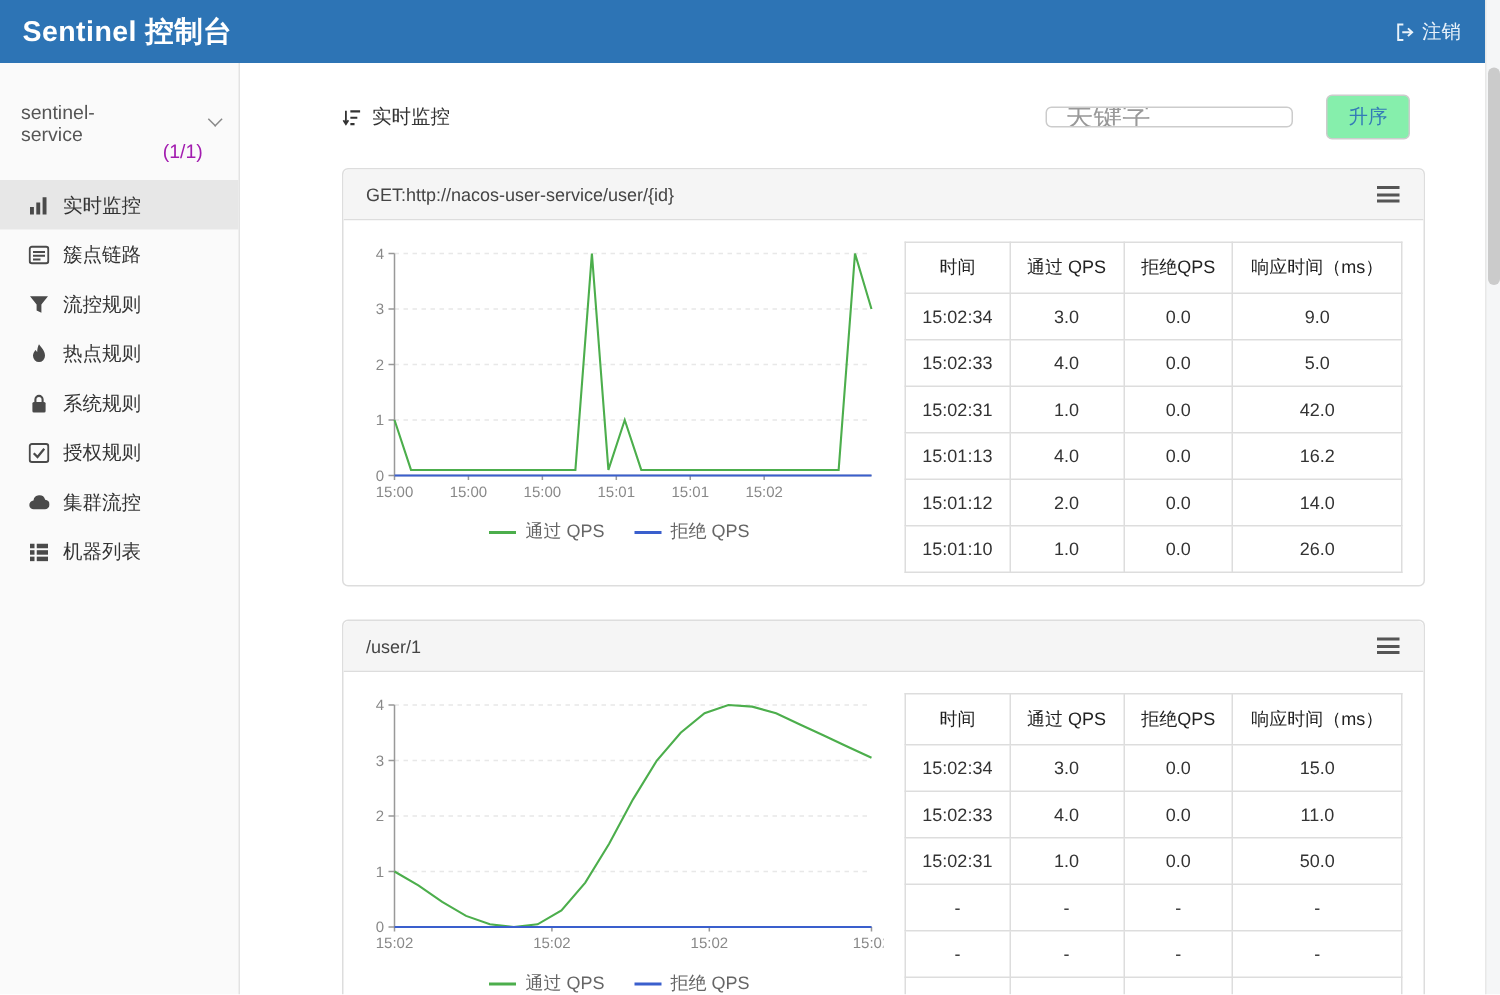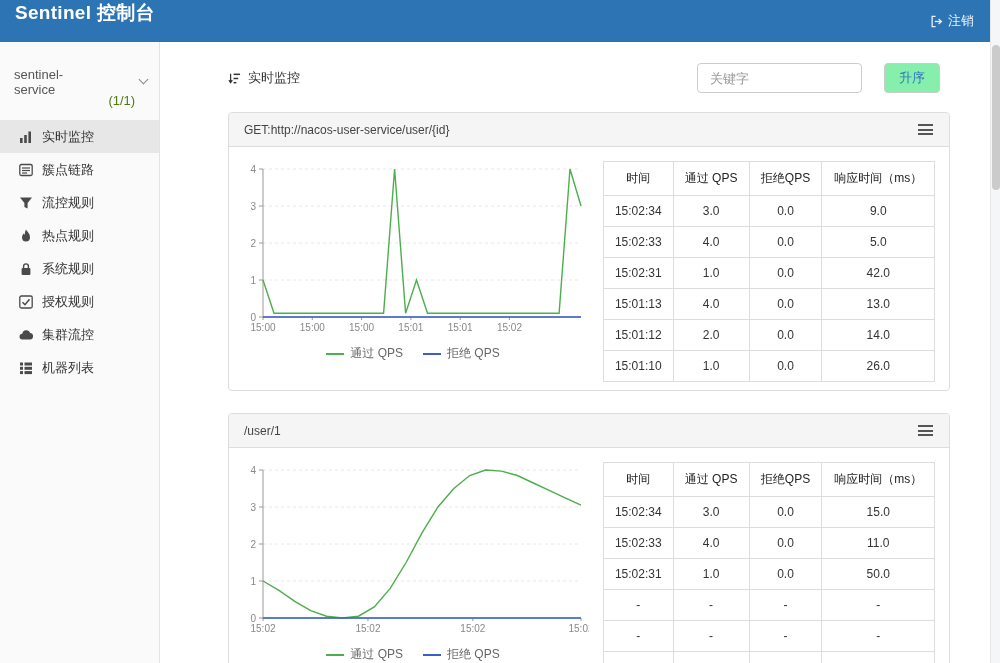--- a/index.html
+++ b/index.html
@@ -1,45 +1,45 @@
 <!DOCTYPE html>
 <html><head>
 <meta charset="utf-8">
 <style>
   * { box-sizing: border-box; margin: 0; padding: 0; }
   html,body { width:1000px; height:663px; overflow:hidden; }
   body { font-family:"Liberation Sans","DejaVu Sans",sans-serif; background:#fff; position:relative; }
 
   
   .topbar { position:absolute; top:0; left:0; width:100%; height:42px; background:#2d74b5;
-            display:flex; justify-content:space-between; padding:0 26px 0 15px; z-index:5; }
+            display:flex; align-items:center; justify-content:space-between; padding:0 26px 0 15px; z-index:5; }
   .brand { color:#fff; font-size:19px; font-weight:bold; letter-spacing:.3px; }
   .logout { display:flex; align-items:center; gap:5px; color:#e8f2fa; font-size:13px; cursor:pointer; }
   .logout svg { width:13px; height:13px; }
 
   
   .sidebar { position:absolute; top:42px; left:0; width:160px; bottom:0; background:#fafafa; border-right:1px solid #e3e3e3; }
   .app-row { display:flex; align-items:center; padding:13px 12px 12px 14px; font-size:13px; color:#555; cursor:pointer; }
-  .app-count { margin-left:7px; color:#4d7c0f;margin-top:38px; }
+  .app-count { margin-left:7px; color:#a21caf;margin-top:38px; }
   .caret { width:7px; height:7px; border-right:1.5px solid #888; border-bottom:1.5px solid #888;
            transform:rotate(45deg); margin-left:5px; margin-top:-4px; }
   .side-item { display:flex; align-items:center; height:33px; padding-left:19px; font-size:13px; color:#333; cursor:pointer; }
   .side-item.active { background:#e7e7e7; }
   .side-icon { width:14px; height:14px; margin-right:9px; color:#4a4a4a; display:inline-flex; }
   .side-icon svg { width:14px; height:14px; }
 
   
   .main { position:absolute; top:42px; left:182px; right:0; bottom:0; background:#fff; overflow:hidden; }
   .toolbar { display:flex; align-items:center; padding:21px 60px 19px 46px; }
   .tb-title { display:flex; align-items:center; gap:7px; font-size:13px; color:#333; }
   .sort-icon { display:inline-flex; color:#333; }
   .sort-icon svg { width:13px; height:13px; }
   .tb-right { margin-left:auto; display:flex; align-items:center; gap:22px; }
-  .search-input { width:165px; height:30px; border:1px solid #ccc; border-radius:4px; padding:4px 12px;
-                  font-size:13px; color:#555; outline:none; font-family:inherit; }
+  .search-input { width:165px; height:14px; border:1px solid #ccc; border-radius:4px; padding:4px 12px;
+                  font-size:19px; color:#555; outline:none; font-family:inherit; }
   .search-input::placeholder { color:#999; }
   .asc-btn { height:30px; padding:0 14px; border:1px solid #ccc; border-radius:4px; background:#86efac;
              color:#337ab7; font-size:13px; cursor:pointer; font-family:inherit; }
 
   
   .panel { margin:0 50px 22px 46px; border:1px solid #ddd; border-radius:4px; background:#fff; }
   .panel-head { display:flex; align-items:center; justify-content:space-between; background:#f5f5f5;
                 border-bottom:1px solid #ddd; padding:9px 15px; border-radius:4px 4px 0 0; font-size:12px; color:#444; }
   .hamburger { display:inline-flex; flex-direction:column; gap:2.5px; cursor:pointer; padding:2px 1px; }
   .hamburger span { display:block; width:15px; height:2px; background:#555; }
@@ -268,21 +268,21 @@
               <tr>
                 <td>15:02:31</td>
                 <td>1.0</td>
                 <td>0.0</td>
                 <td>42.0</td>
               </tr>
               <tr>
                 <td>15:01:13</td>
                 <td>4.0</td>
                 <td>0.0</td>
-                <td>13.0</td>
+                <td>16.2</td>
               </tr>
               <tr>
                 <td>15:01:12</td>
                 <td>2.0</td>
                 <td>0.0</td>
                 <td>14.0</td>
               </tr>
               <tr>
                 <td>15:01:10</td>
                 <td>1.0</td>

